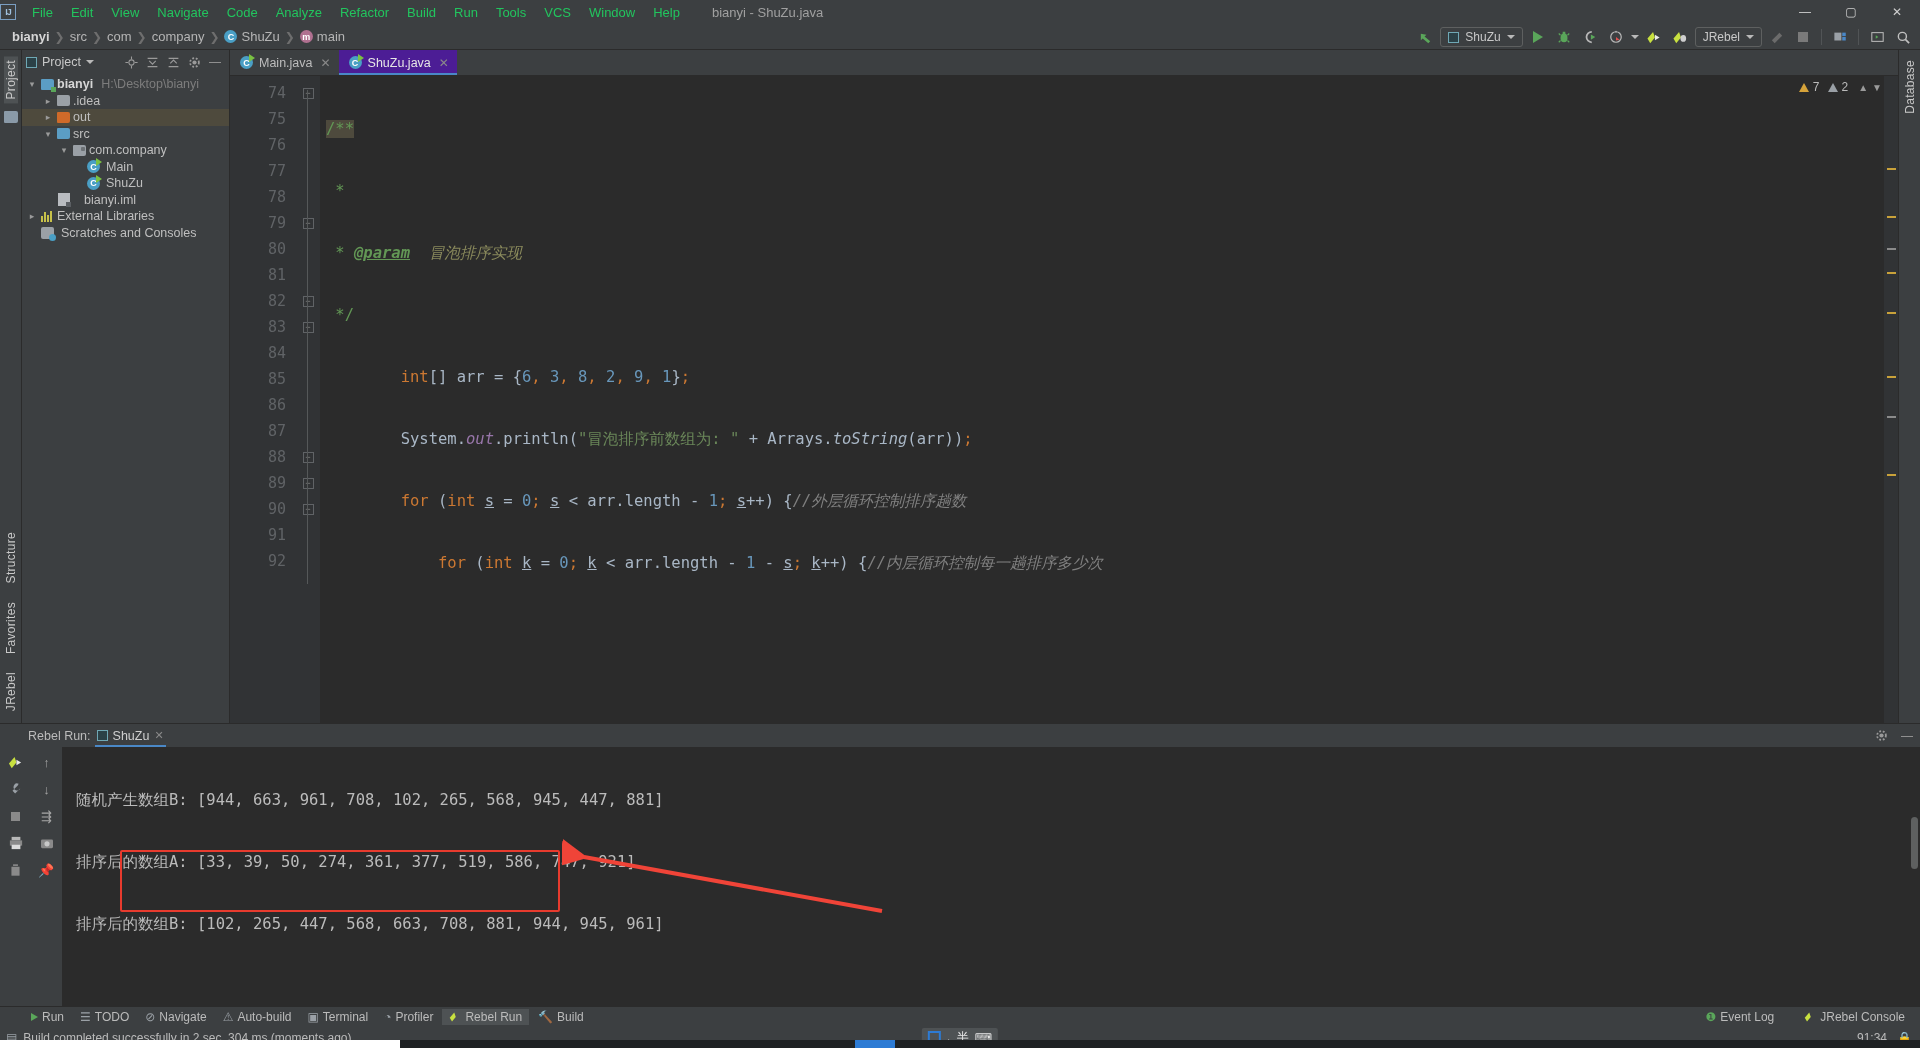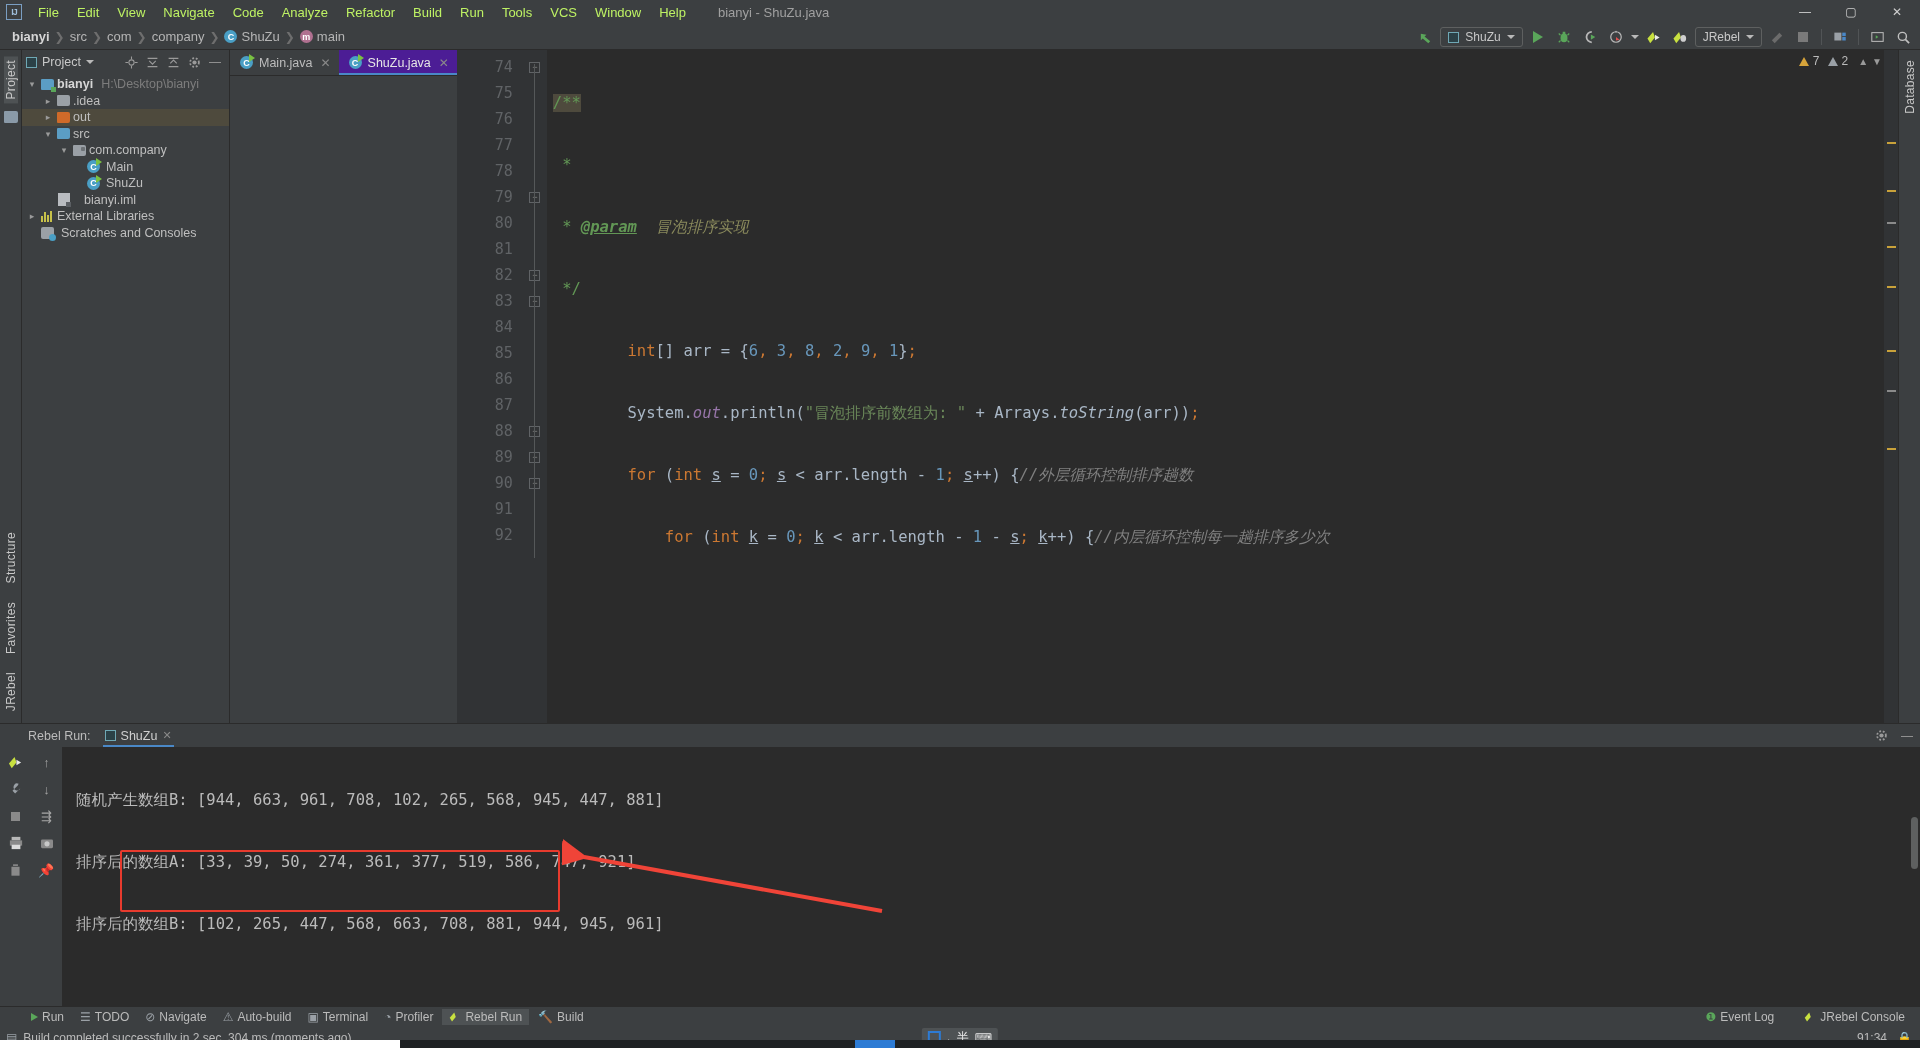--- a/index.html
+++ b/index.html
@@ -8,30 +8,30 @@
     background:#3c3f41;
     font-family:"Liberation Sans", sans-serif;
     font-size:13px; color:#bbbbbb;
     -webkit-font-smoothing:antialiased;
   }
   #app{ width:1920px; height:1048px; position:relative; display:flex; flex-direction:column; }
 
   
   .titlebar{
     height:24px; background:#3c3f41; display:flex; align-items:center;
-    padding-left:6px; flex:0 0 auto; position:relative;
+    flex:0 0 auto; position:relative;
   }
   .ij-logo{
     width:16px; height:16px; border:1.6px solid #7a9ec2; color:#9fbfdd;
     font-size:9px; font-weight:bold; display:flex; align-items:center; justify-content:center;
     margin-right:8px; letter-spacing:-1px;
   }
   .menu{ display:flex; align-items:center; gap:2px; }
   .menu-item{
-    padding:2px 8px; font-size:13px; color:#bef264; white-space:nowrap; cursor:default;
+    padding:2px 8px; font-size:13px; color:#22c55e; white-space:nowrap; cursor:default;
   }
   .win-title{
     margin-left:24px; font-size:13px; color:#a0a0a0; white-space:nowrap;
   }
   .win-controls{
     position:absolute; right:0; top:0; height:24px; display:flex; align-items:center;
   }
   .win-btn{
     width:46px; height:24px; display:flex; align-items:center; justify-content:center;
     font-size:12px; color:#cfcfcf;
@@ -124,21 +124,21 @@
   .iml-ic:after{ content:""; position:absolute;right:-1px;bottom:-1px;width:5px;height:5px;background:#5b5f63;}
   .lib-ic{ width:13px;height:12px;flex:0 0 13px;display:flex;align-items:flex-end;gap:1px;}
   .lib-ic i{ display:block;width:2px;background:#c7c14a;}
   .scr-ic{ width:13px;height:12px;flex:0 0 13px;background:#9aa0a6;border-radius:2px;position:relative;}
   .scr-ic:after{content:"";position:absolute;right:-2px;bottom:-2px;width:7px;height:7px;border-radius:50%;background:#4a9fc5;}
   .tlabel{ color:#bfbfbf; }
   .tlabel.bold{ font-weight:bold; color:#d6d6d6; }
   .tpath{ color:#7d7d7d; margin-left:5px; }
 
   
-  .editor-col{ flex:1 1 auto; display:flex; flex-direction:row; min-width:0; }
+  .editor-col{ flex:1 1 auto; display:flex; flex-direction:column; min-width:0; }
   .tabsbar{
     height:26px; background:#3c3f41; display:flex; align-items:stretch; flex:0 0 auto;
     border-bottom:1px solid #2b2b2b;
   }
   .tab{
     display:flex; align-items:center; gap:6px; padding:0 8px 0 10px; font-size:12.5px;
     color:#bdbdbd; position:relative; cursor:default;
   }
   .tab.active{ background:#4c1d95; color:#e6e6e6; }
   .tab.active:after{
@@ -204,21 +204,21 @@
     width:22px; background:#3c3f41; border-left:1px solid #2b2b2b; flex:0 0 auto;
     display:flex; flex-direction:column; align-items:center; padding-top:6px;
   }
 
   
   .runpanel{
     height:283px; flex:0 0 283px; background:#3c3f41; border-top:1px solid #2b2b2b;
     display:flex; flex-direction:column;
   }
   .run-head{
-    height:23px; display:flex; align-items:center; gap:8px; padding-left:28px; flex:0 0 auto;
+    height:23px; display:flex; align-items:center; padding-left:28px; flex:0 0 auto;
     position:relative;
   }
   .run-label{ font-size:12.5px; color:#bbbbbb; }
   .run-tab{
     display:flex; align-items:center; gap:5px; font-size:12.5px; color:#cfcfcf;
     padding:0 6px; height:23px; position:relative;
   }
   .run-tab:after{ content:""; position:absolute; left:4px; right:4px; bottom:0; height:2px; background:#4a88c7; }
   .run-head-right{ position:absolute; right:6px; display:flex; align-items:center; gap:12px; }
   .run-body{ flex:1 1 auto; display:flex; min-height:0; }

